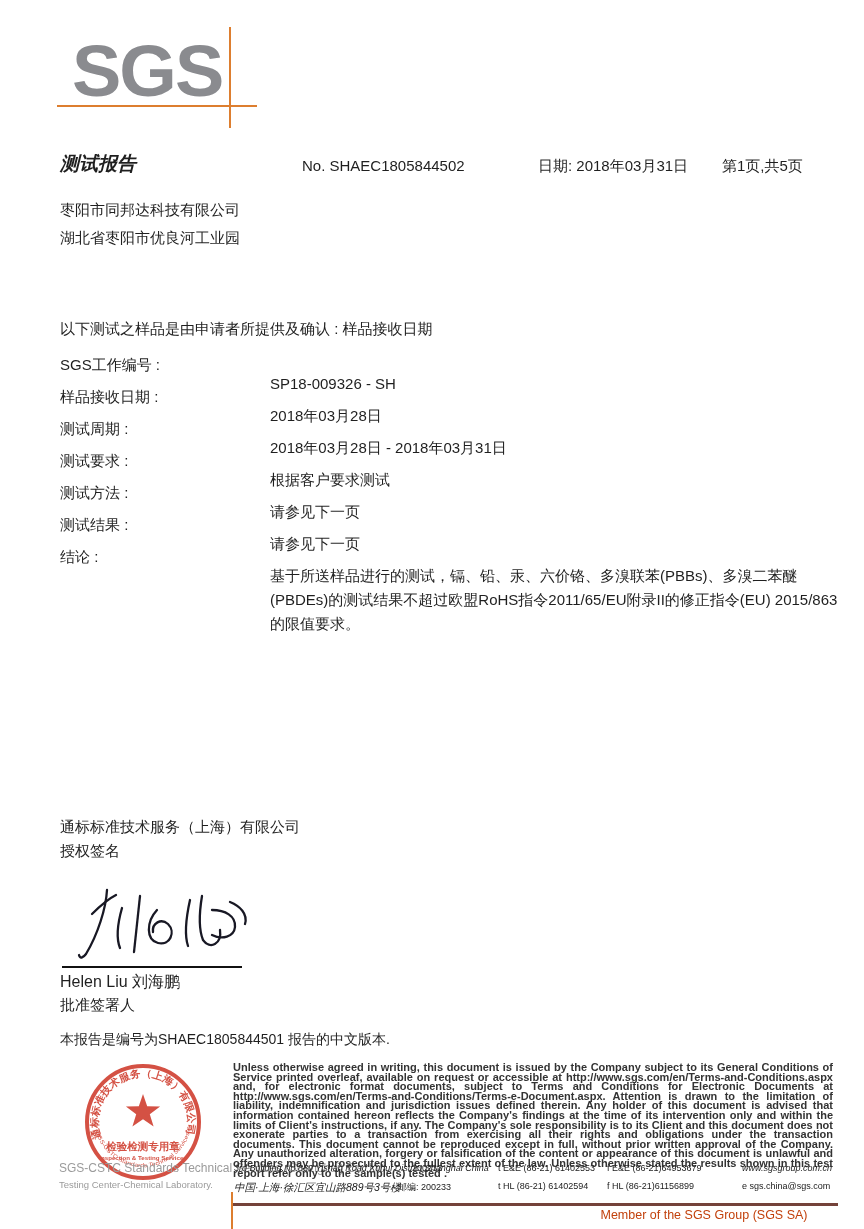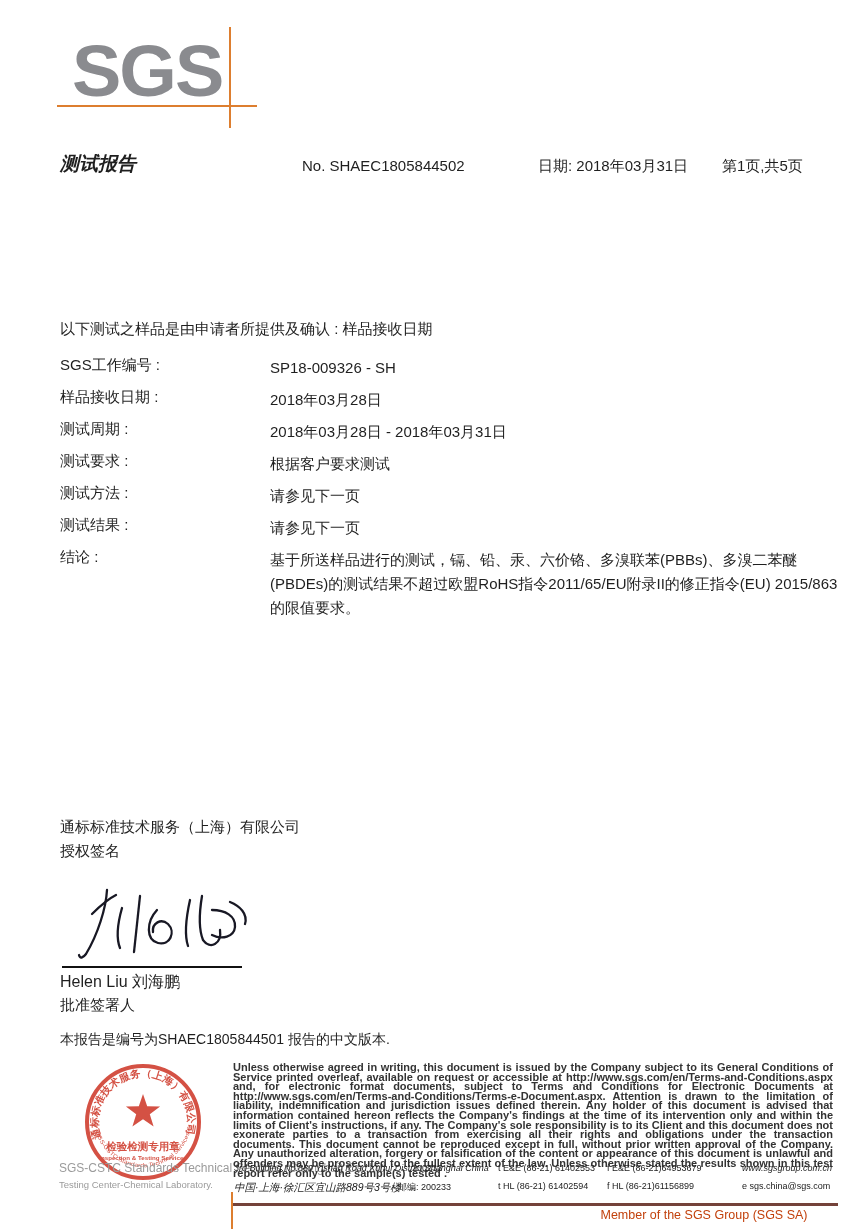--- a/index.html
+++ b/index.html
@@ -18,21 +18,21 @@
   .doc-title{left:60px;top:151px;font-size:19px;font-weight:bold;font-style:italic;}
   .report-no{left:302px;top:157px;font-size:15px;}
   .report-date{left:538px;top:157px;font-size:15px;}
   .page-info{left:722px;top:157px;font-size:15px;}
   
   .applicant{left:60px;top:196px;font-size:15px;line-height:28px;}
   
   .sample-desc{left:60px;top:320px;font-size:15px;}
   .info-row{left:60px;font-size:15px;width:780px;}
   .info-label{position:absolute;left:0;top:0;}
-  .info-value{position:absolute;left:210px;top:0;width:570px;line-height:24px;}
+  .info-value{position:absolute;left:210px;top:16px;width:570px;line-height:24px;}
   
   .sign-company{left:60px;top:815px;font-size:15px;line-height:24px;}
   .sig-svg{left:62px;top:882px;}
   .sig-line{left:62px;top:966px;width:180px;height:2px;background:#111;}
   .signer{left:60px;top:972px;font-size:16px;}
   .signer-role{left:60px;top:996px;font-size:15px;}
   .cn-note{left:60px;top:1031px;font-size:14px;}
   
   .stamp-svg{left:70px;top:1056px;}
   .lab-line1{left:59px;top:1161px;font-size:12px;color:#9b9b9b;}
@@ -58,20 +58,24 @@
 
   <div class="abs sgs-logo">SGS</div>
   <div class="abs logo-hline"></div>
   <div class="abs logo-vline"></div>
 
   <div class="abs doc-title">测试报告</div>
   <div class="abs report-no">No. SHAEC1805844502</div>
   <div class="abs report-date">日期: 2018年03月31日</div>
   <div class="abs page-info">第1页,共5页</div>
 
+  <div class="abs applicant">
+    <div>枣阳市同邦达科技有限公司</div>
+    <div>湖北省枣阳市优良河工业园</div>
+  </div>
 
   <div class="abs sample-desc">以下测试之样品是由申请者所提供及确认 : 样品接收日期</div>
 
   <div class="abs info-row" style="top:356px">
     <span class="info-label">SGS工作编号 :</span>
     <span class="info-value">SP18-009326 - SH</span>
   </div>
   <div class="abs info-row" style="top:388px">
     <span class="info-label">样品接收日期 :</span>
     <span class="info-value">2018年03月28日</span>

